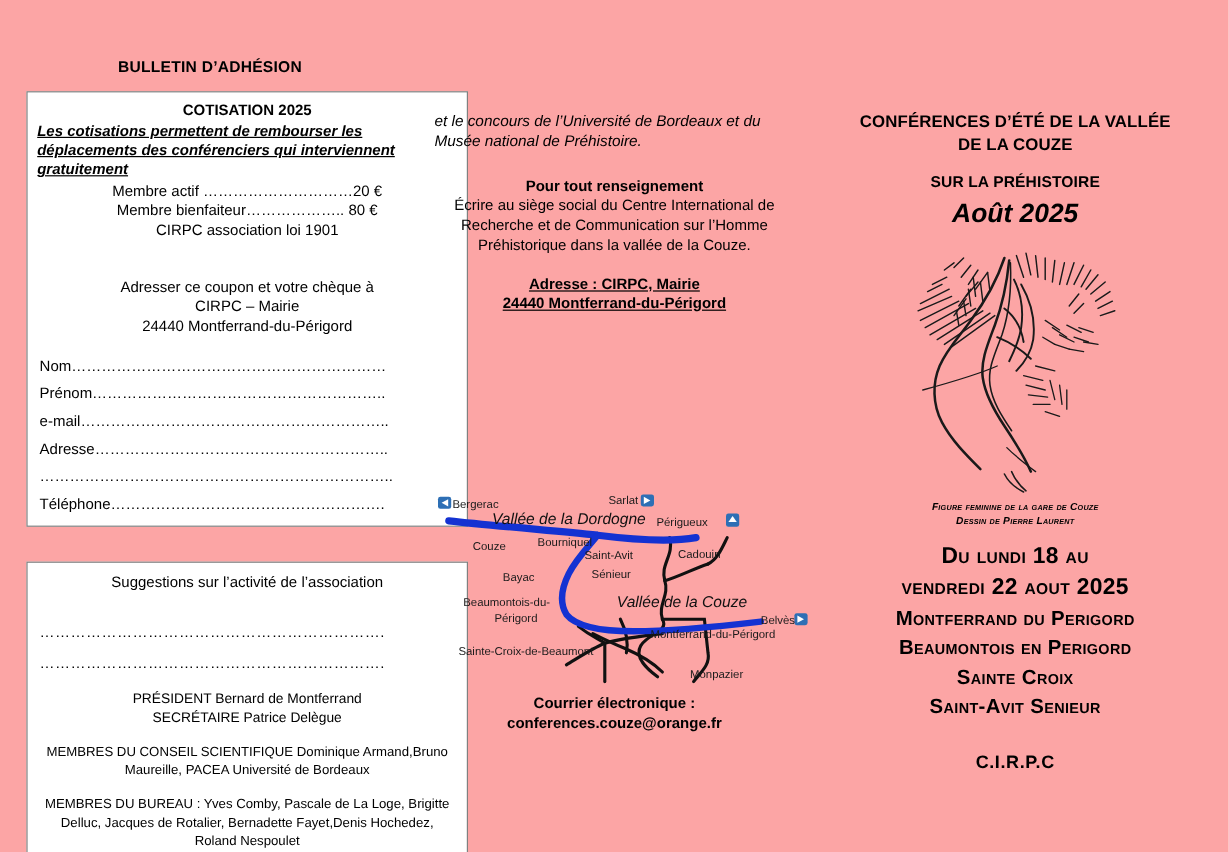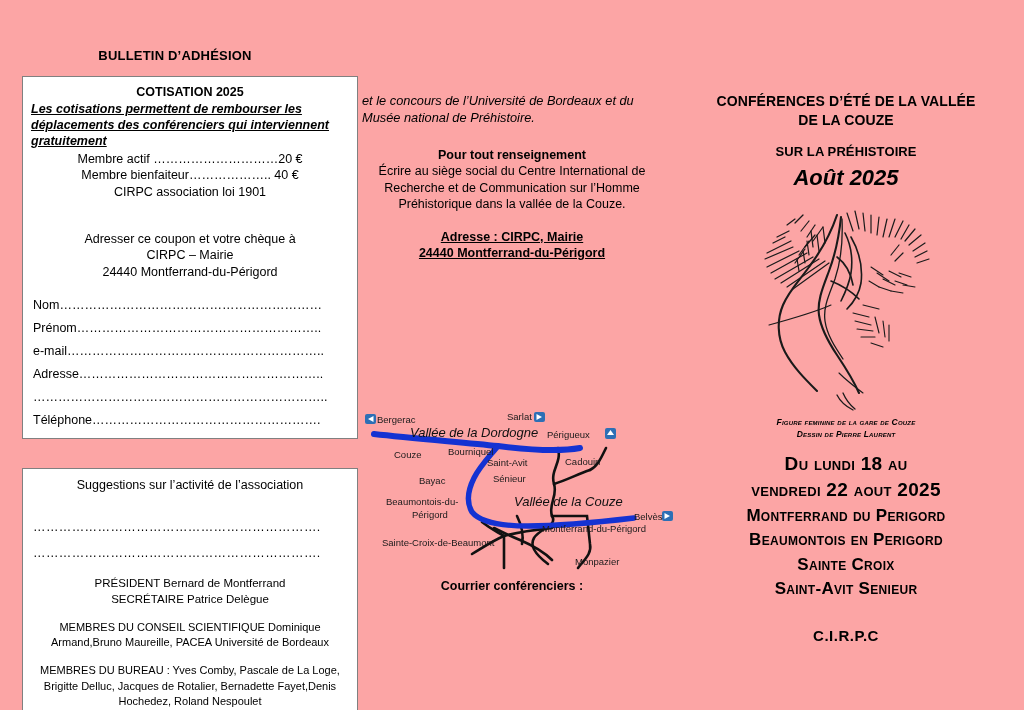--- a/index.html
+++ b/index.html
@@ -30,21 +30,21 @@
   #bulletin-title {
     font-size: 13px;
     font-weight: bold;
     text-align: center;
     letter-spacing: 0.2px;
     margin-bottom: 13px;
   }
   .panel {
     border: 1px solid #808080;
     box-sizing: border-box;
-    width: 336px;
+    width: 368px;
     background: #fff;
   }
   #cotisation-panel {
     padding: 8px 8px 6px 8px;
   }
   #cotisation-heading {
     font-size: 12.5px;
     font-weight: bold;
     text-align: center;
     margin-bottom: 2px;
@@ -251,21 +251,21 @@
 <div id="page">
 
   <div id="left-col">
 
     <div id="bulletin-title">BULLETIN D’ADHÉSION</div>
 
     <div class="panel" id="cotisation-panel">
       <div id="cotisation-heading">COTISATION 2025</div>
       <div id="cotisation-note">Les cotisations permettent de rembourser les déplacements des conférenciers qui interviennent gratuitement</div>
       <div class="fee-line">Membre actif …………………………20 €</div>
-      <div class="fee-line">Membre bienfaiteur……………….. 40 €</div>
+      <div class="fee-line">Membre bienfaiteur……………….. 80 €</div>
       <div id="cotisation-legal">CIRPC association loi 1901</div>
 
       <div class="addr-line">Adresser ce coupon et votre chèque à</div>
       <div class="addr-line">CIRPC – Mairie</div>
       <div class="addr-line">24440 Montferrand-du-Périgord</div>
 
       <div id="form-fields">
         <div class="form-field">Nom………………………………………………………</div>
         <div class="form-field">Prénom…………………………………………………..</div>
         <div class="form-field">e-mail……………………………………………………..</div>
@@ -365,21 +365,22 @@
       <text class="map-label" x="180" y="124">Montferrand-du-Périgord</text>
       <text class="map-label" x="20" y="138">Sainte-Croix-de-Beaumont</text>
       <text class="map-label" x="213" y="157">Monpazier</text>
 
       <text class="map-valley" x="48" y="29">Vallée de la Dordogne</text>
       <text class="map-valley" x="152" y="98">Vallée de la Couze</text>
     </svg>
   </div>
 
   <div id="email-block">
-    <div>Courrier conférenciers :</div>
+    <div>Courrier électronique :</div>
+    <div>conferences.couze@orange.fr</div>
   </div>
 
   <div id="right-col">
     <div id="conf-title">
       <div>CONFÉRENCES D’ÉTÉ DE LA VALLÉE</div>
       <div>DE LA COUZE</div>
     </div>
     <div id="conf-subtitle">SUR LA PRÉHISTOIRE</div>
     <div id="conf-month">Août 2025</div>
 

